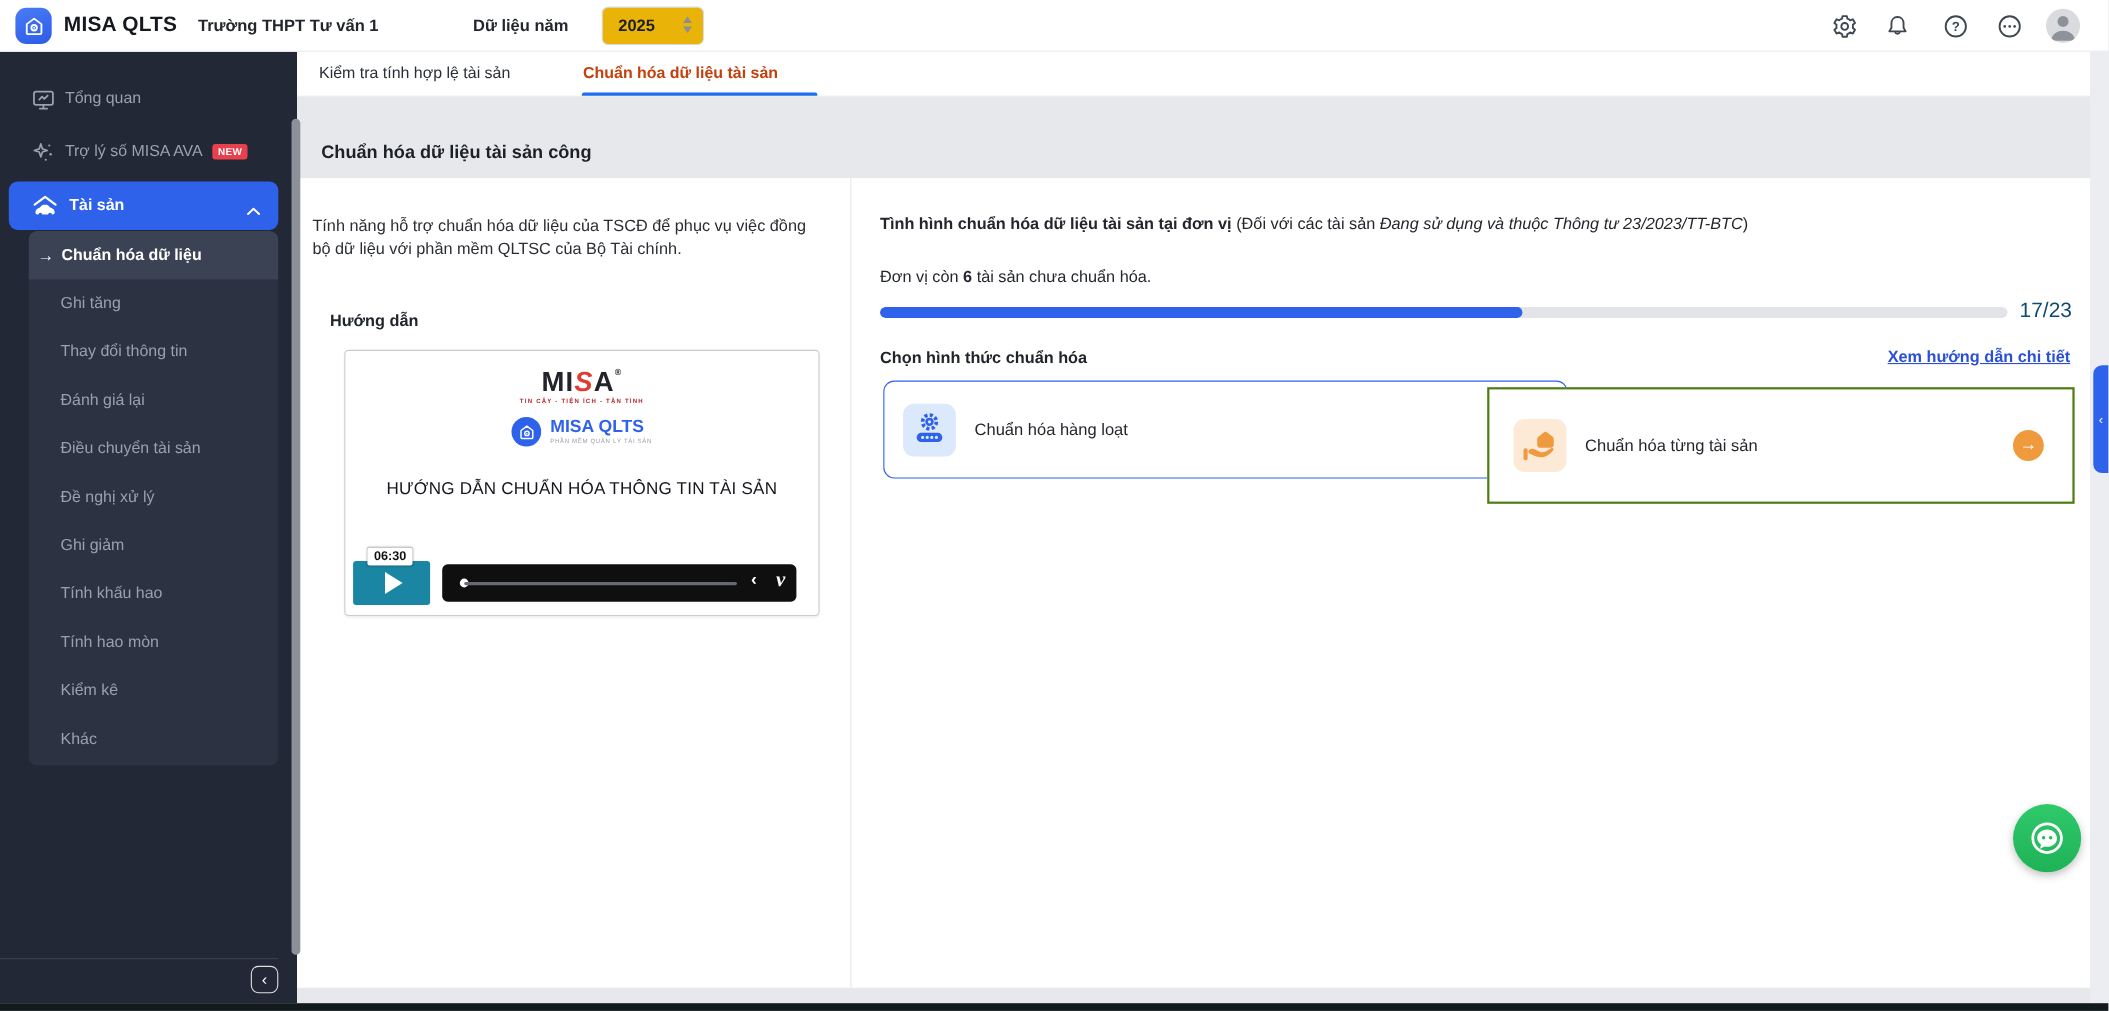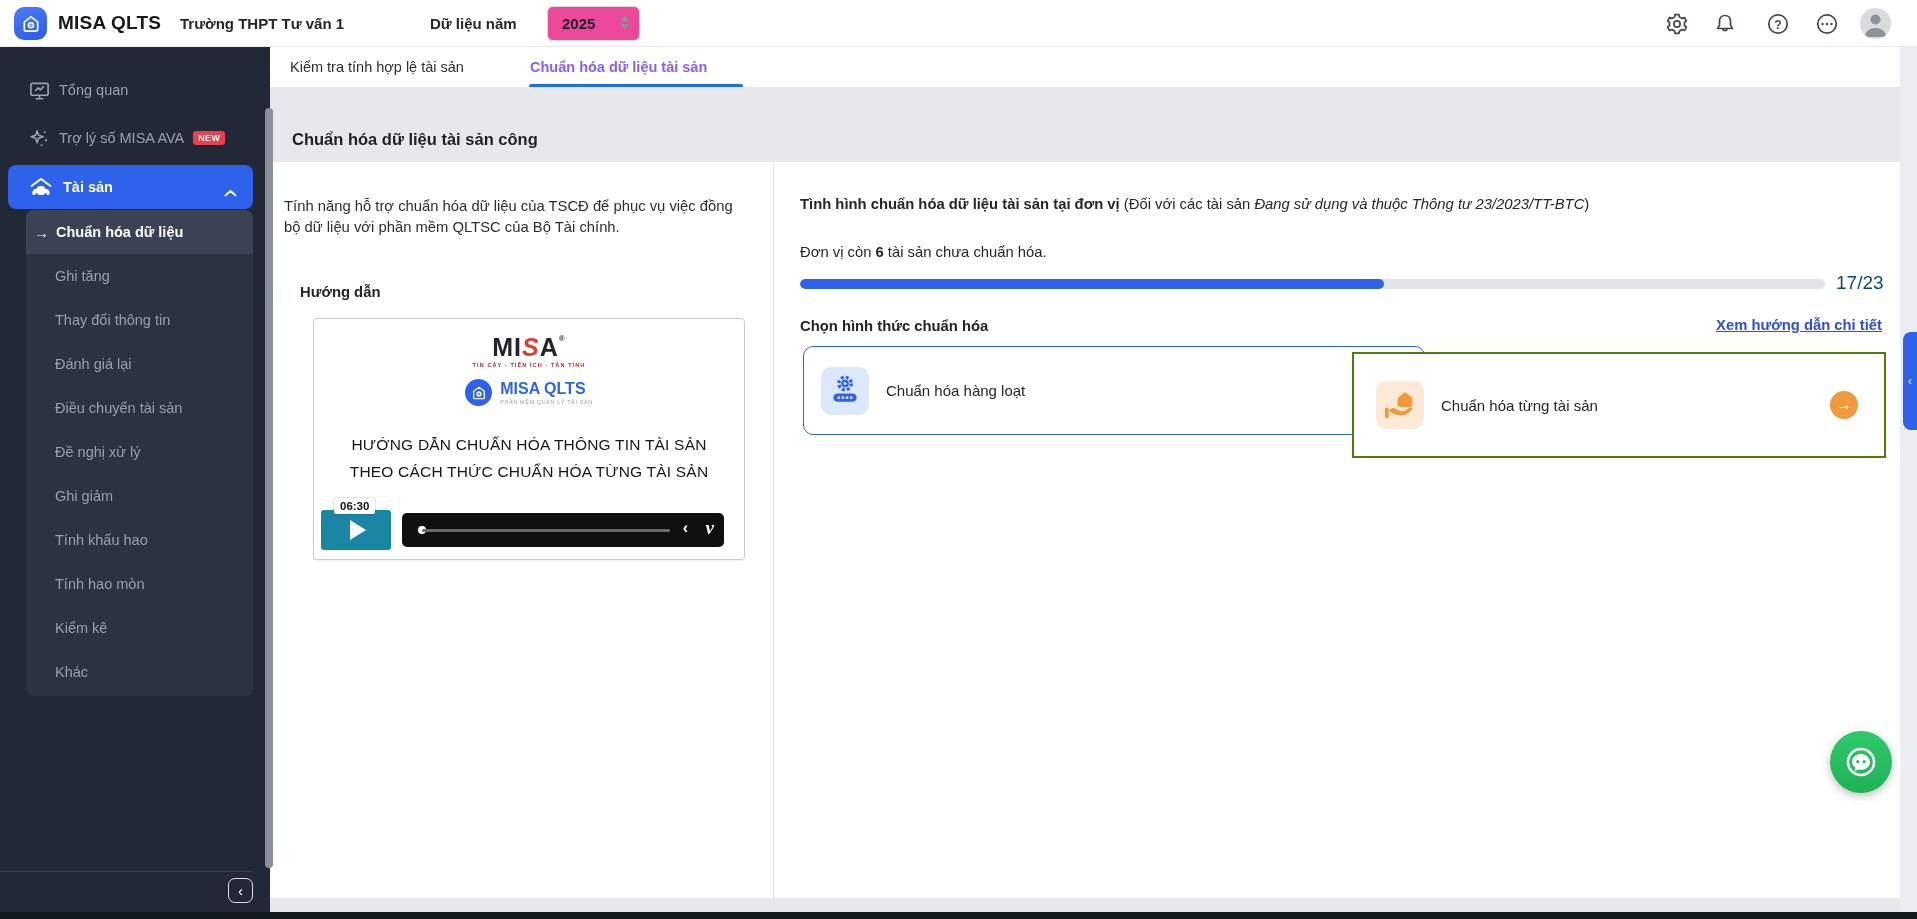--- a/index.html
+++ b/index.html
@@ -5,21 +5,21 @@
   * { margin:0; padding:0; box-sizing:border-box; }
   body { background:#e7e8ec; font-family:"Liberation Sans", sans-serif; }
   #app { position:relative; width:1917px; height:919px; background:#e7e8ec; overflow:hidden; }
 
   
   .header { position:absolute; left:0; top:0; width:100%; height:47px; background:#fff; border-bottom:1px solid #e9eaee; z-index:40; }
   .logo-sq { position:absolute; left:14px; top:7px; width:33px; height:33px; border-radius:10px; background:linear-gradient(160deg,#4a7bf7,#2b5ce6); display:flex; align-items:center; justify-content:center; }
   .app-name { position:absolute; left:58px; top:12px; font-size:19px; font-weight:700; color:#15181e; letter-spacing:.2px; }
   .org-name { position:absolute; left:180px; top:15px; font-size:15px; font-weight:600; color:#23262d; }
   .year-label { position:absolute; left:430px; top:15px; font-size:15px; font-weight:600; color:#23262d; }
-  .year-select { position:absolute; left:547px; top:6px; width:93px; height:35px; border:1px solid #d7dade; border-radius:6px; background:#ec4899; display:flex; align-items:center; }
+  .year-select { position:absolute; left:547px; top:6px; width:93px; height:35px; border:1px solid #d7dade; border-radius:6px; background:#eab308; display:flex; align-items:center; }
   .year-select .val { margin-left:14px; font-size:15px; font-weight:600; color:#1c1f26; }
   .spinner { position:absolute; right:10px; top:8px; display:flex; flex-direction:column; gap:3px; }
   .spin-up { width:0; height:0; border-left:4px solid transparent; border-right:4px solid transparent; border-bottom:6px solid #8a8f98; }
   .spin-dn { width:0; height:0; border-left:4px solid transparent; border-right:4px solid transparent; border-top:6px solid #8a8f98; }
   .hdr-ico { position:absolute; top:12px; width:24px; height:24px; cursor:pointer; }
   .avatar { position:absolute; left:1860px; top:8px; width:31px; height:31px; border-radius:50%; background:#d9dbde; overflow:hidden; }
 
   
   .sidebar { position:absolute; left:0; top:47px; width:270px; height:865px; background:#222836; z-index:30; }
   .side-item { position:absolute; left:0; width:253px; height:44px; display:flex; align-items:center; cursor:pointer; }
@@ -35,21 +35,21 @@
   .sub-item.active { background:#3b4254; color:#fff; padding-left:8px; font-weight:600; }
   .sub-item.active .arr { margin-right:7px; font-size:15px; color:#fff; }
   .side-scroll { position:absolute; left:265px; top:61px; width:8px; height:760px; background:#8b9099; border-radius:4px; }
   .side-footer-line { position:absolute; left:0; top:824px; width:253px; border-top:1px solid #3a4150; }
   .collapse-btn { position:absolute; left:228px; top:831px; width:25px; height:25px; border:1.5px solid rgba(255,255,255,.85); border-radius:7px; color:#fff; font-size:15px; display:flex; align-items:center; justify-content:center; cursor:pointer; }
 
   
   .tabs-row { position:absolute; left:270px; top:47px; width:1630px; height:41px; background:#fff; border-bottom:1px solid #e8e9ed; z-index:20; }
   .tab { position:absolute; top:0; height:41px; line-height:41px; font-size:14.5px; cursor:pointer; }
   .tab1 { left:20px; color:#2a2e36; font-weight:500; }
-  .tab2 { left:260px; color:#8b5cf6; font-weight:600; }
+  .tab2 { left:260px; color:#c2410c; font-weight:600; }
   .tab-underline { position:absolute; left:259px; bottom:0; width:214px; height:3px; background:#1f6df0; border-radius:2px 2px 0 0; }
 
   
   .title-bar { position:absolute; left:270px; top:88px; width:1630px; height:74px; background:#e7e8ec; }
   .page-title { position:absolute; left:22px; top:42px; font-size:16.5px; font-weight:700; color:#1d2026; }
 
   
   .main-panel { position:absolute; left:270px; top:162px; width:1630px; height:736px; background:#fff; }
   .v-divider { position:absolute; left:503px; top:0; bottom:0; width:1px; background:#e5e6ea; }
 
@@ -272,21 +272,20 @@
             <circle cx="12" cy="13.5" r="1" fill="#fff"></circle>
           </svg>
         </span>
         <span>
           <div class="product-name">MISA QLTS</div>
           <div class="product-sub">PHẦN MỀM QUẢN LÝ TÀI SẢN</div>
         </span>
       </div>
       <div class="vid-title">
         <div>HƯỚNG DẪN CHUẨN HÓA THÔNG TIN TÀI SẢN</div>
-        <div>THEO CÁCH THỨC CHUẨN HÓA TỪNG TÀI SẢN</div>
       </div>
       <div class="play-btn">
           <span class="play-tri"></span>
         </div>
       <div class="ctrl-bar">
         <span class="ctrl-dot"></span>
         <span class="ctrl-line"></span>
         <span class="ctrl-chev">‹</span>
         <span class="vimeo-v">v</span>
       </div>

